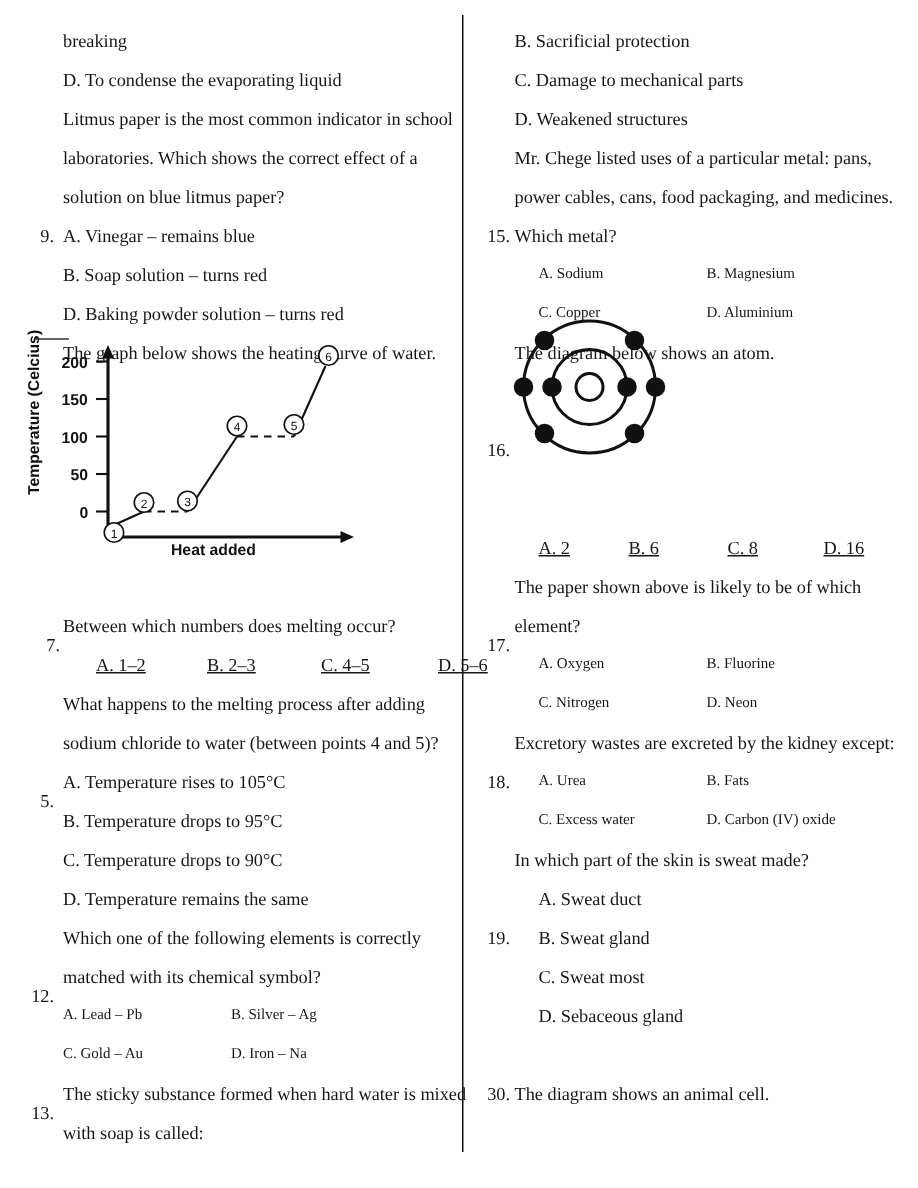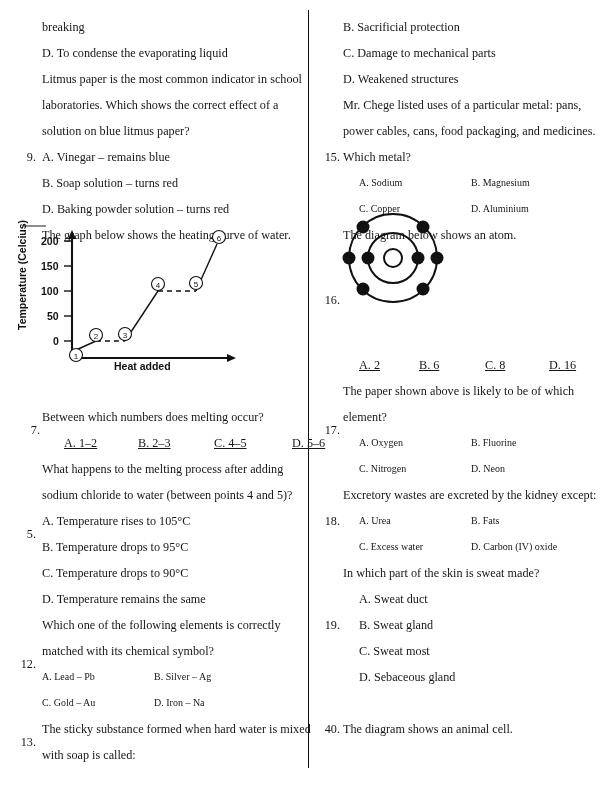--- a/index.html
+++ b/index.html
@@ -264,21 +264,21 @@
         <div class="ln indent-a">A. Sweat duct</div>
         <div class="ln indent-a">B. Sweat gland</div>
         <div class="ln indent-a">C. Sweat most</div>
         <div class="ln indent-a">D. Sebaceous gland</div>
       </div>
     </div>
 
     <div style="height:26px"></div>
 
     <div class="q">
-      <div class="q-num gut-r">40.</div>
+      <div class="q-num gut-r">30.</div>
       <div class="q-body">
         <div class="ln">The diagram shows an animal cell.</div>
       </div>
     </div>
 
   </div>
 
   <div class="figure-graph">
     <svg width="240" height="148" viewBox="0 0 240 148">
 

